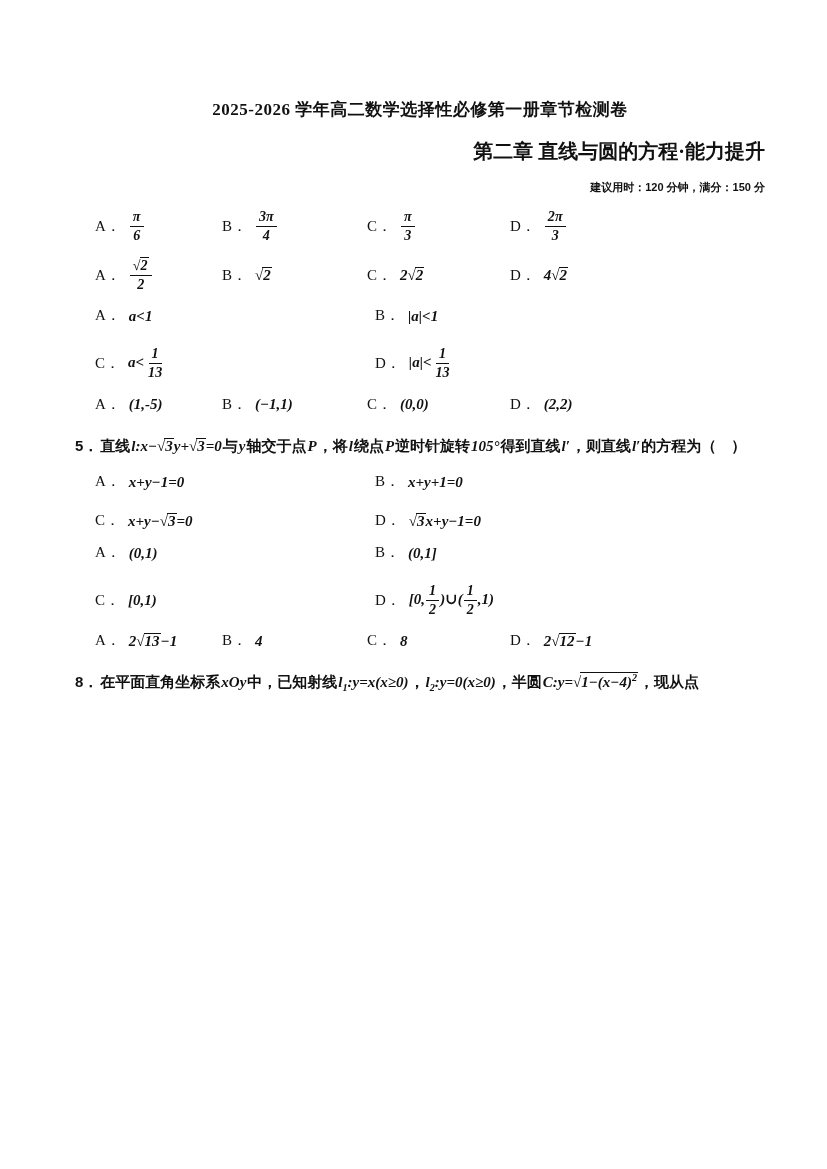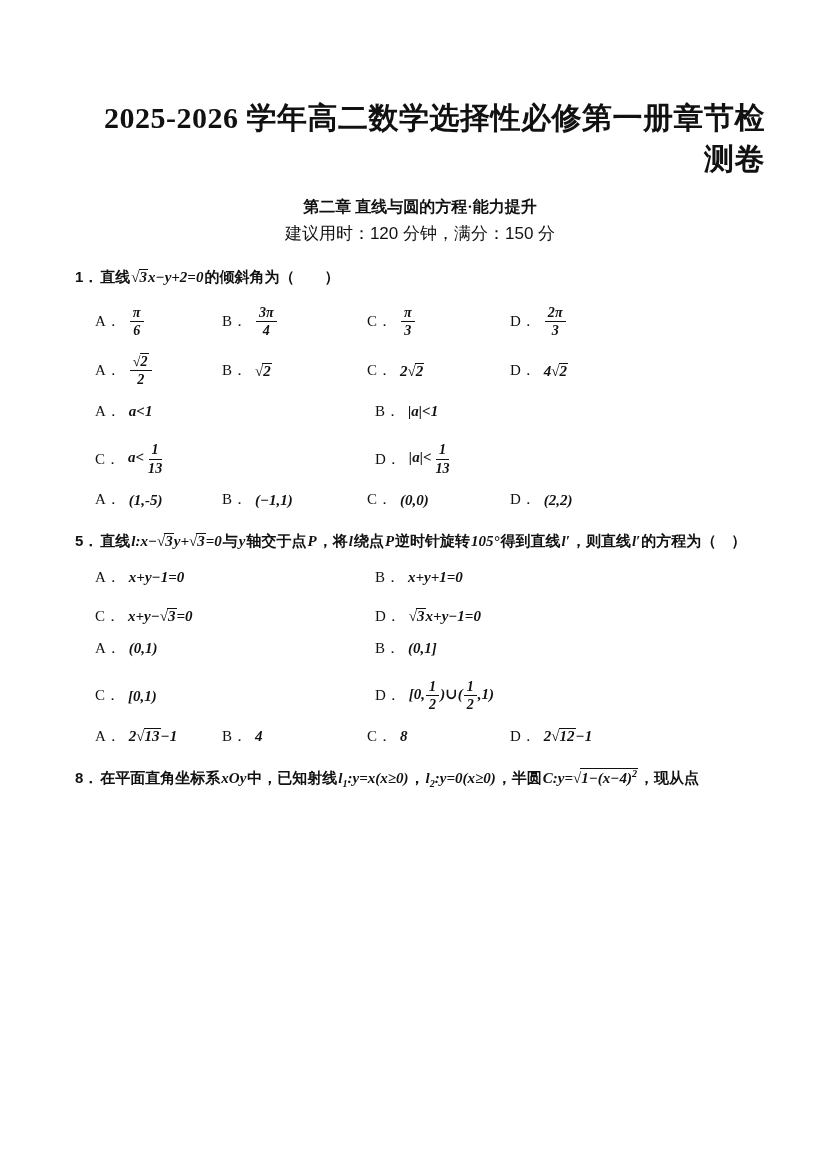--- a/index.html
+++ b/index.html
@@ -7,37 +7,37 @@
     width: 827px; height: 1169px;
     box-sizing: border-box;
     background: #ffffff;
     color: #111;
     padding: 98px 62px 10px 75px;
     overflow: hidden;
     font-family: "Liberation Sans", "DejaVu Sans", sans-serif;
   }
   .title {
     font-family: "Liberation Serif", "DejaVu Serif", serif;
-    font-size: 30px;
-    font-weight: 700;
-    text-align: right;
+    font-size: 17px;
+    font-weight: 700;
+    text-align: center;
     margin: 0 0 17px 0;
     letter-spacing: 0.5px;
   }
   .subtitle {
     font-family: "Liberation Serif", "DejaVu Serif", serif;
-    font-size: 16px;
-    font-weight: 700;
-    text-align: center;
-    margin: 0 0 4px 0;
+    font-size: 20px;
+    font-weight: 700;
+    text-align: right;
+    margin: 0 0 15px 0;
   }
   .meta {
-    font-size: 17px;
-    font-weight: 400;
-    text-align: center;
+    font-size: 11px;
+    font-weight: 700;
+    text-align: right;
     margin: 0 0 13px 0;
   }
   .section-heading {
     font-size: 15px;
     font-weight: 700;
     margin: 0 0 5px 0;
   }
   .question { margin: 0; }
   .stem {
     font-size: 15px;
@@ -98,21 +98,20 @@
 </head>
 <body>
 
 <div class="page">
 
   <h1 class="title">2025-2026 学年高二数学选择性必修第一册章节检测卷</h1>
   <h2 class="subtitle">第二章 直线与圆的方程·能力提升</h2>
   <p class="meta">建议用时：120 分钟，满分：150 分</p>
 
   <div class="question">
-    <p class="stem"><span class="qnum">1．</span><span class="stem-text">直线<span class="math"><span class="rad"><span class="rsym">√</span><span class="sq">3</span></span>x−y+2=0</span>的倾斜角为（　　）</span></p>
     <div class="options cols4">
       <span class="opt">
           <span class="optlabel">A．</span>
           <span class="opttext"><span class="math"><span class="frac">
                 <span class="fn">π</span>
                 <span class="fd">6</span>
               </span></span></span>
         </span>
       <span class="opt">
           <span class="optlabel">B．</span>

